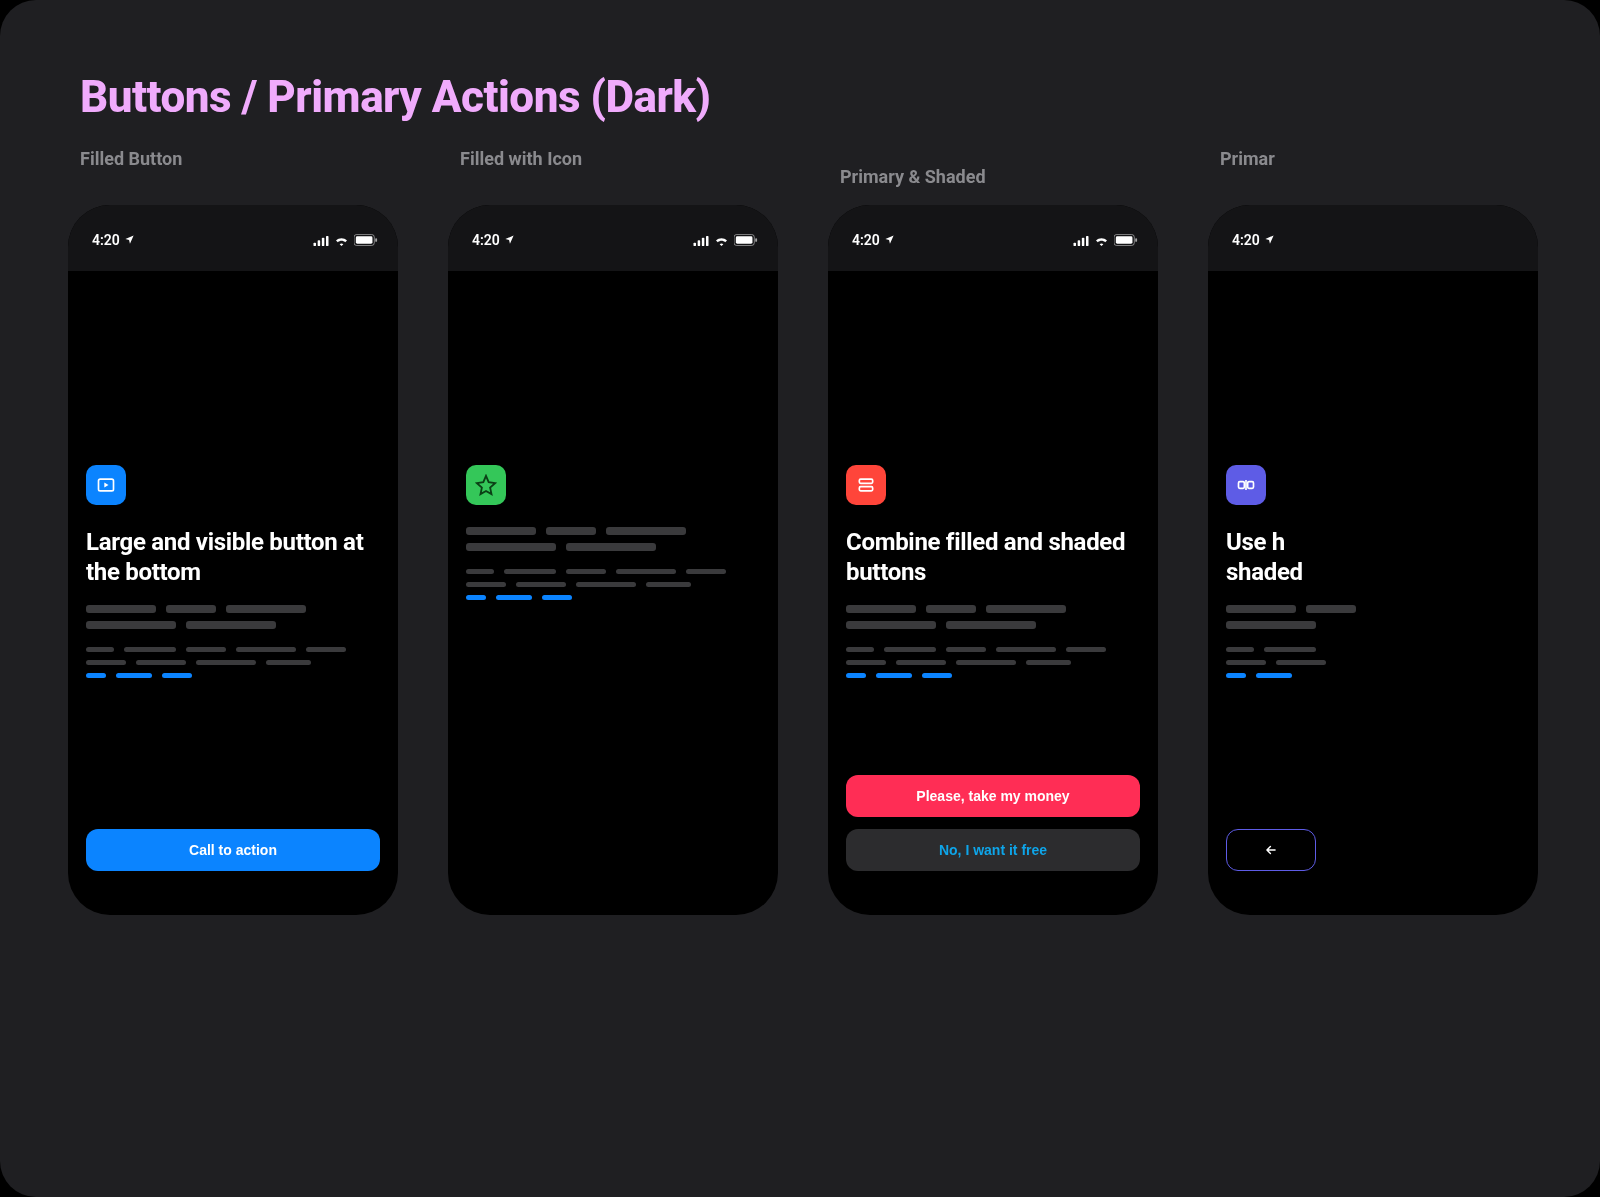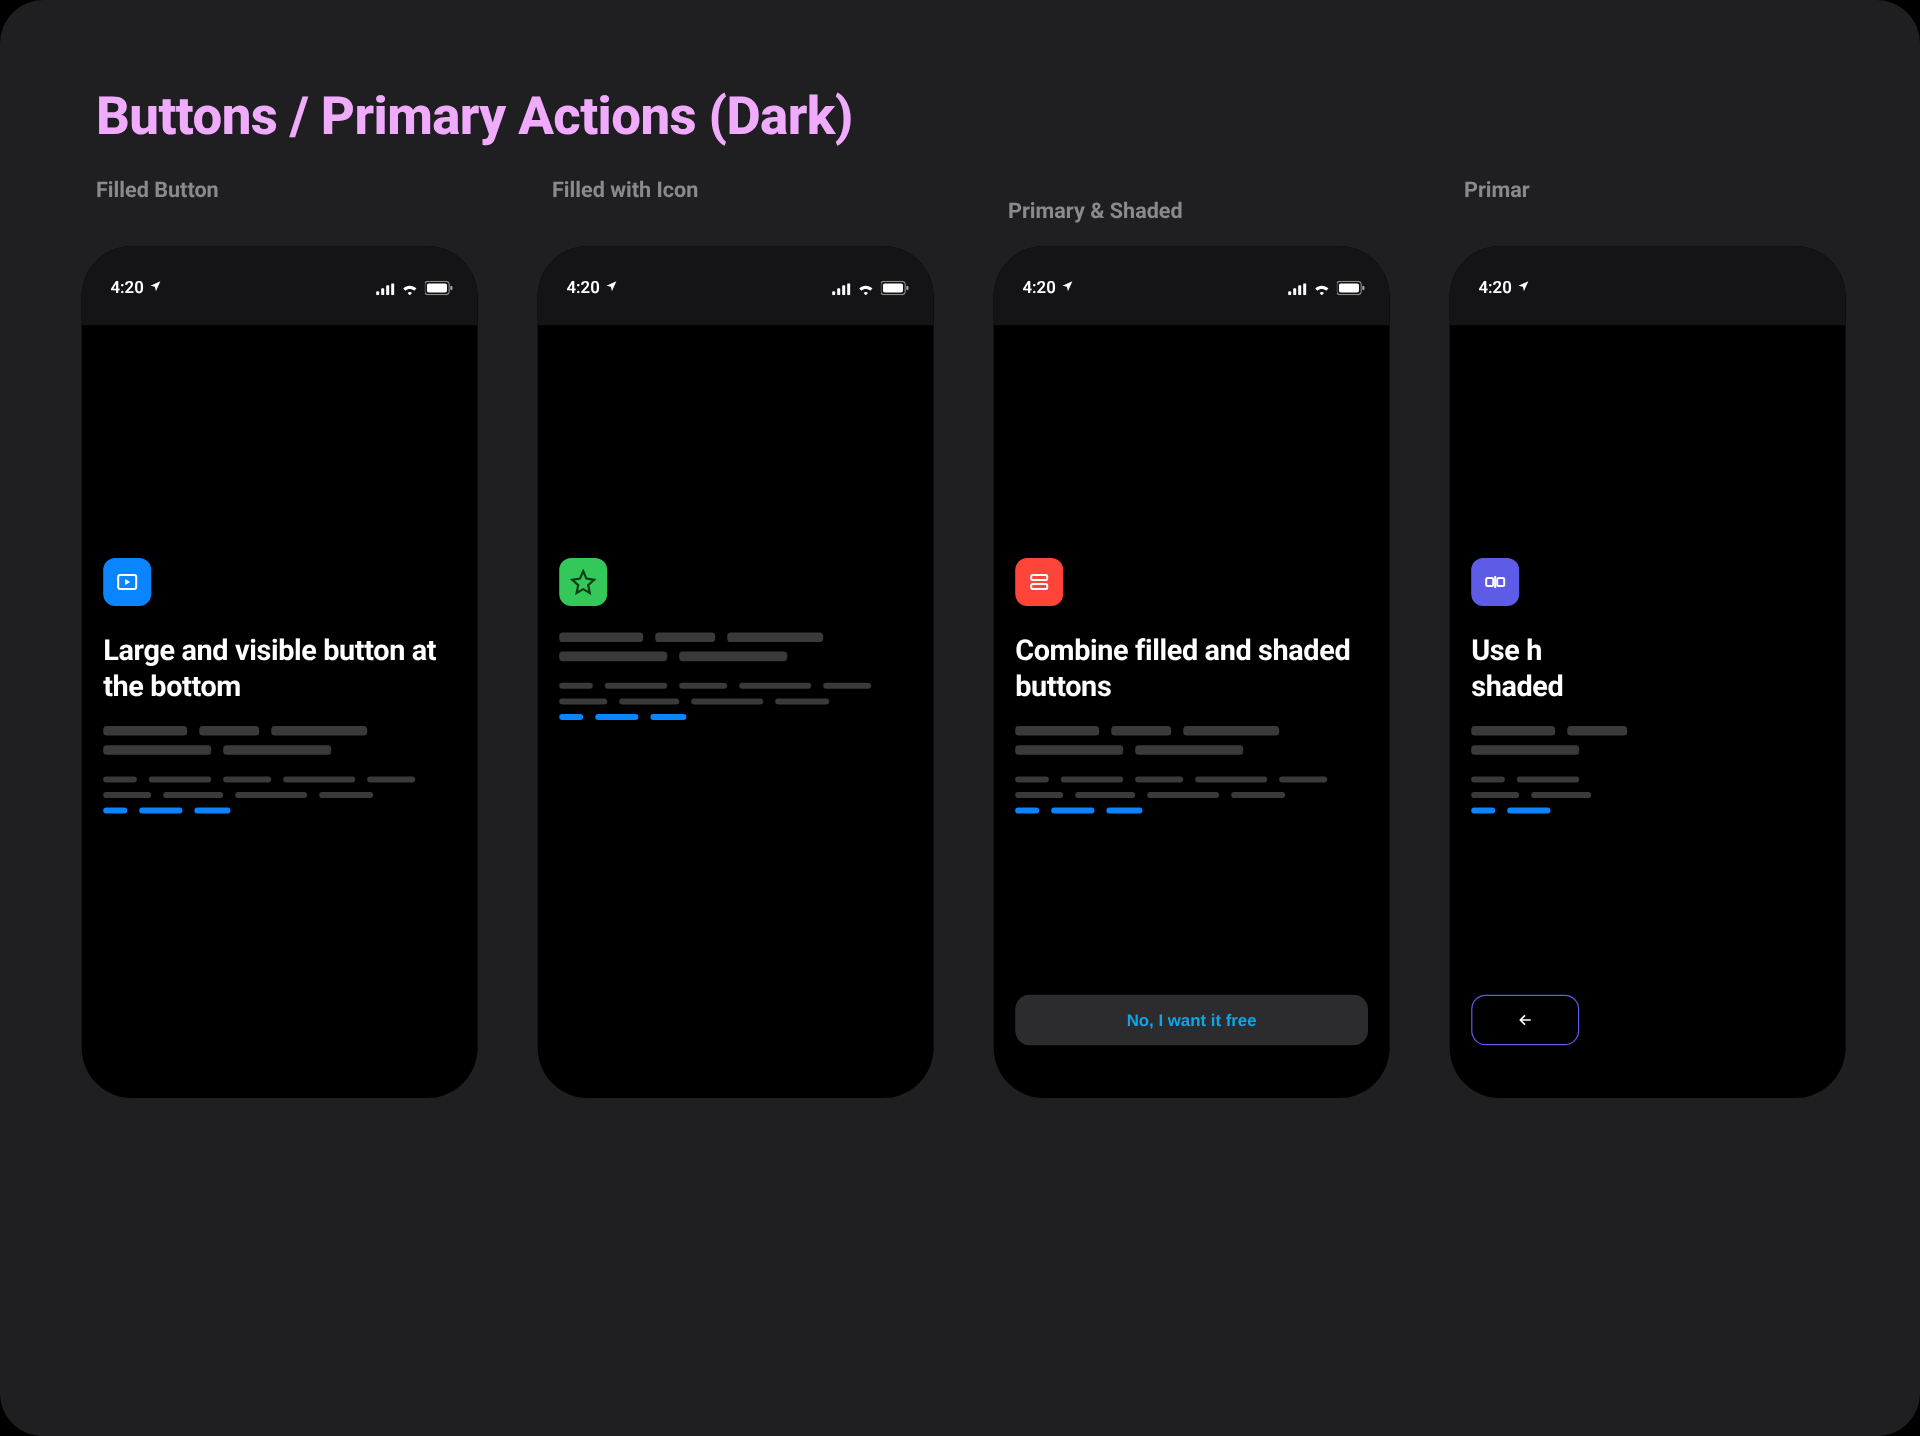--- a/index.html
+++ b/index.html
@@ -214,20 +214,25 @@
           <div class="skel skel-thin" style="width:60px"></div>
           <div class="skel skel-thin" style="width:45px"></div>
         </div>
       <div class="skel-row">
           <div class="skel skel-thin skel-blue" style="width:20px"></div>
           <div class="skel skel-thin skel-blue" style="width:36px"></div>
           <div class="skel skel-thin skel-blue" style="width:30px"></div>
         </div>
     </div>
 
+    <div class="btn-area">
+      <button class="btn btn-blue">
+        <span>Call to action</span>
+      </button>
+    </div>
   </div>
 
   <div class="phone phone-2">
     <div class="statusbar">
       <div class="status-left">
         <span>4:20</span>
         <span class="loc-icon">
           <svg width="11" height="11" viewBox="0 0 24 24" fill="#fff">
               <path d="M3 11l18-8-8 18-2-8-8-2z"></path>
             </svg>
@@ -349,20 +354,23 @@
           <div class="skel skel-thin" style="width:45px"></div>
         </div>
       <div class="skel-row">
           <div class="skel skel-thin skel-blue" style="width:20px"></div>
           <div class="skel skel-thin skel-blue" style="width:36px"></div>
           <div class="skel skel-thin skel-blue" style="width:30px"></div>
         </div>
     </div>
 
     <div class="btn-area">
+      <button class="btn btn-pink">
+        <span>Please, take my money</span>
+      </button>
       <button class="btn btn-shaded">
         <span>No, I want it free</span>
       </button>
     </div>
   </div>
 
   <div class="phone phone-4">
     <div class="statusbar">
       <div class="status-left">
         <span>4:20</span>

